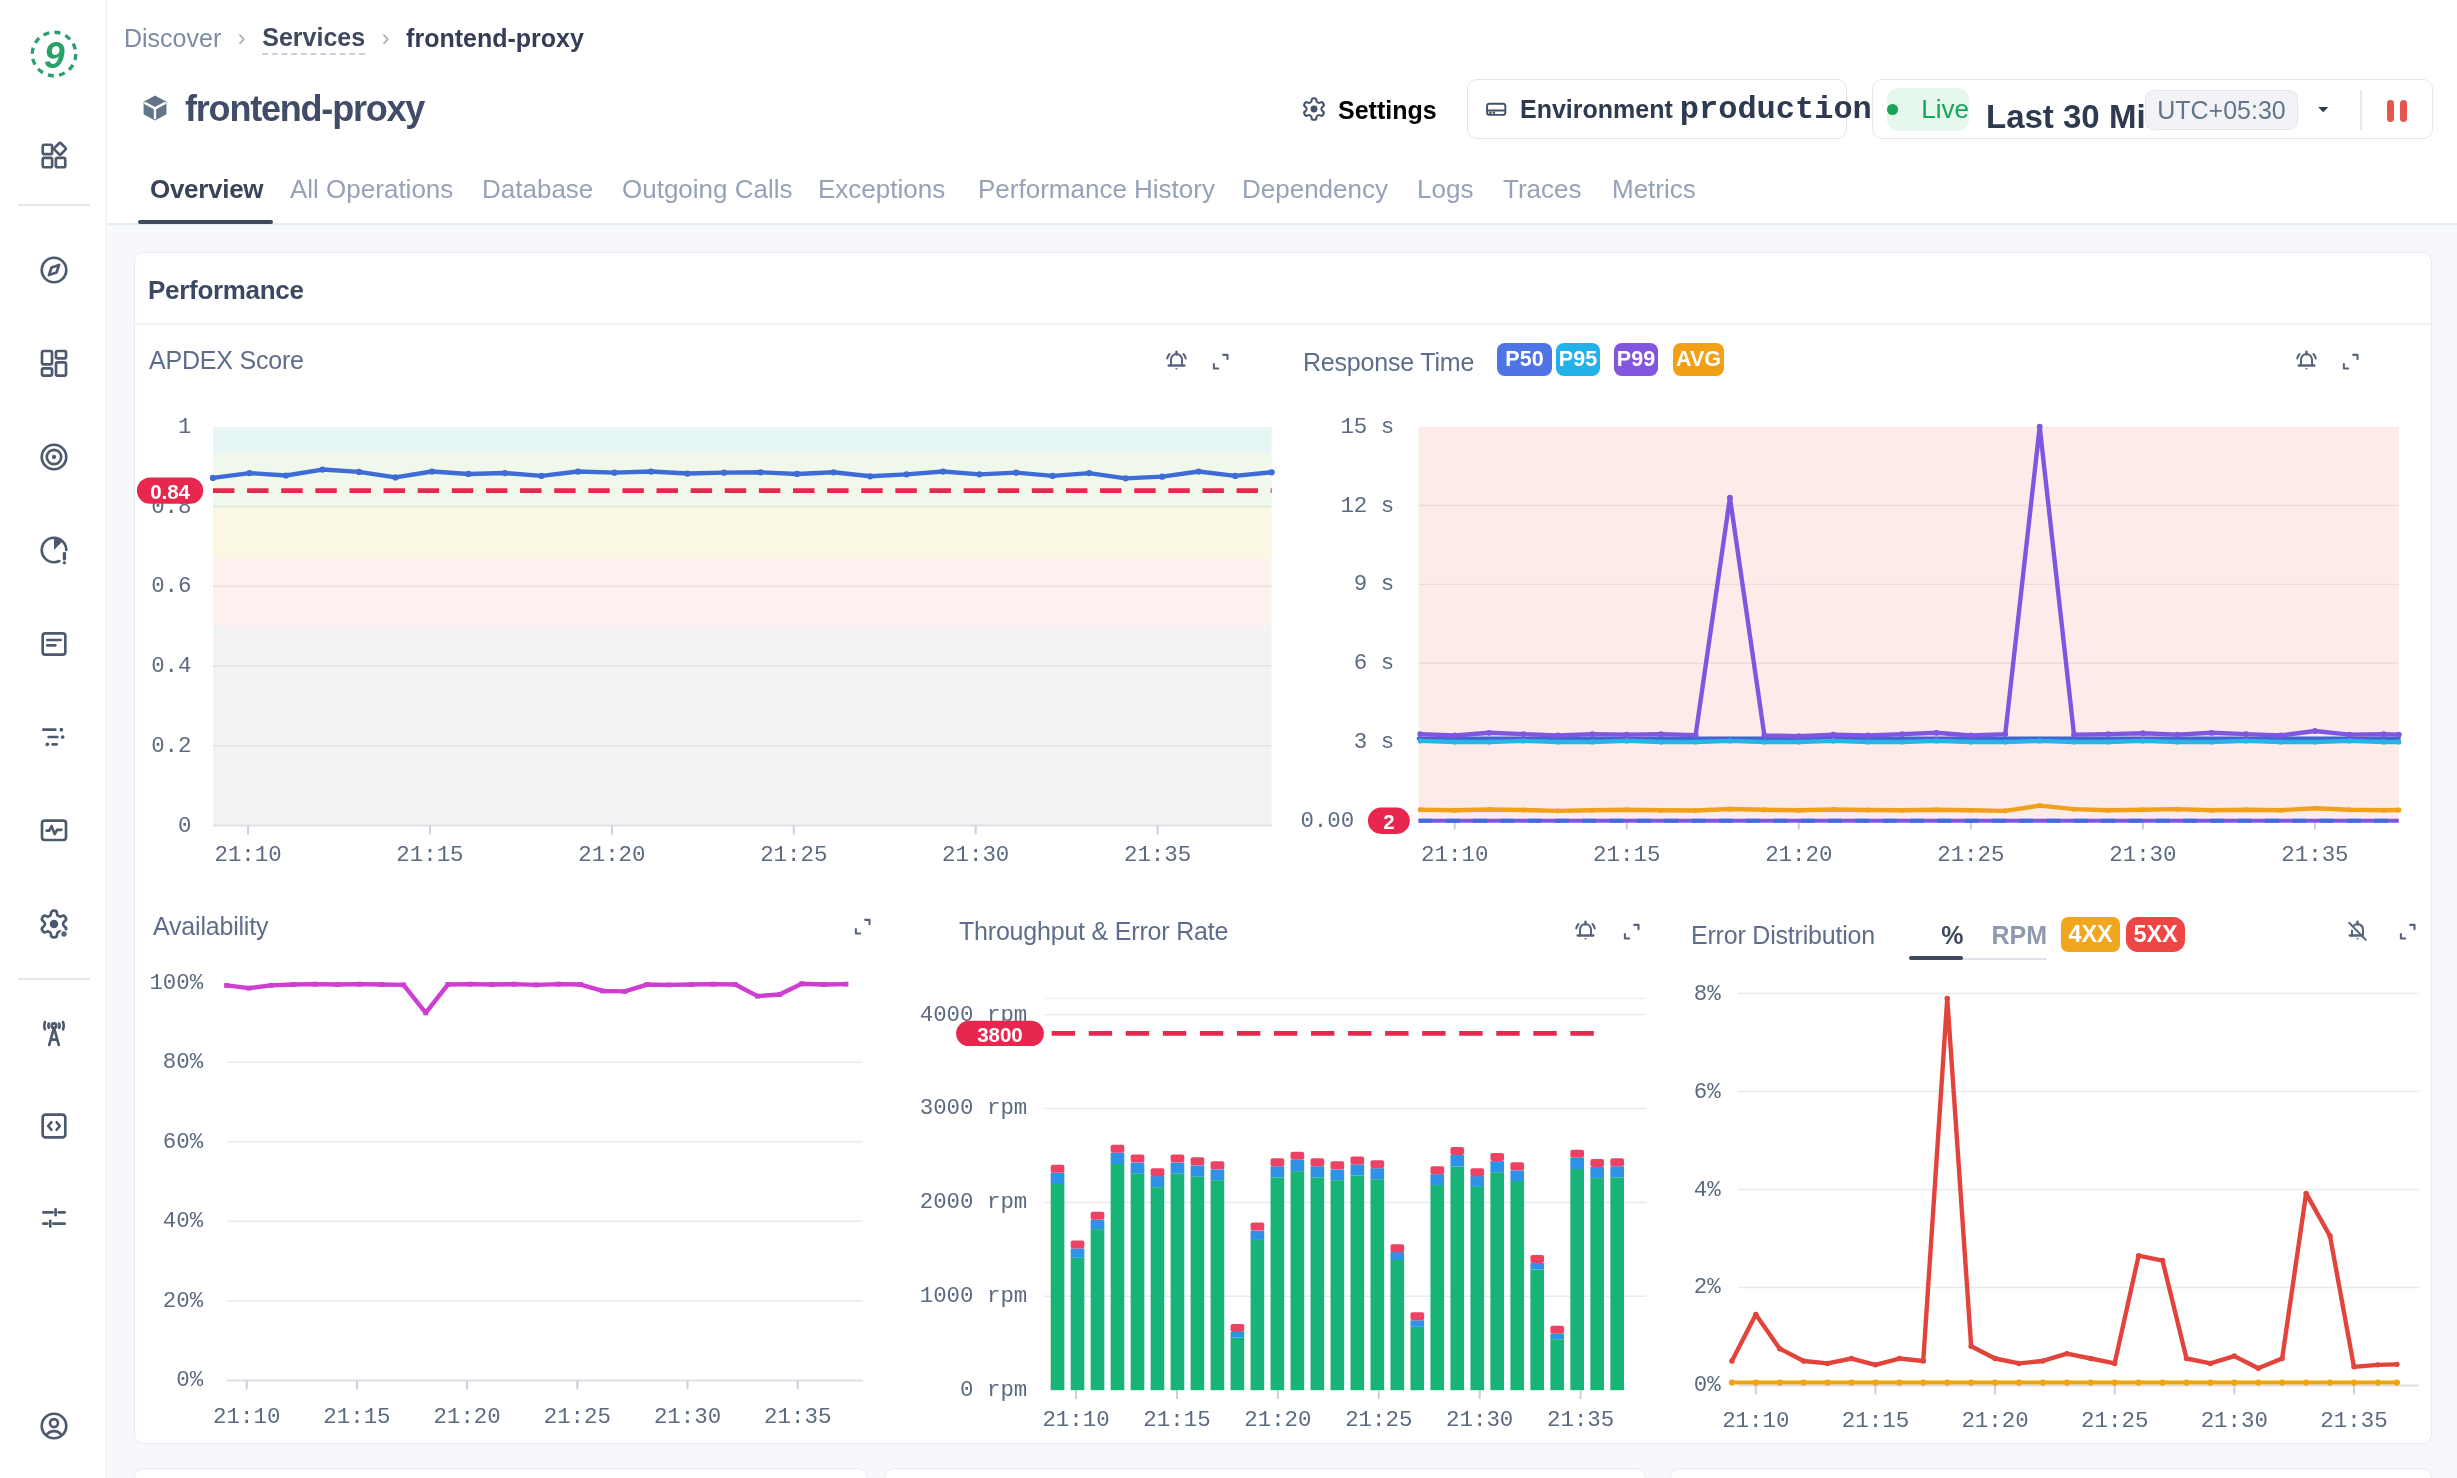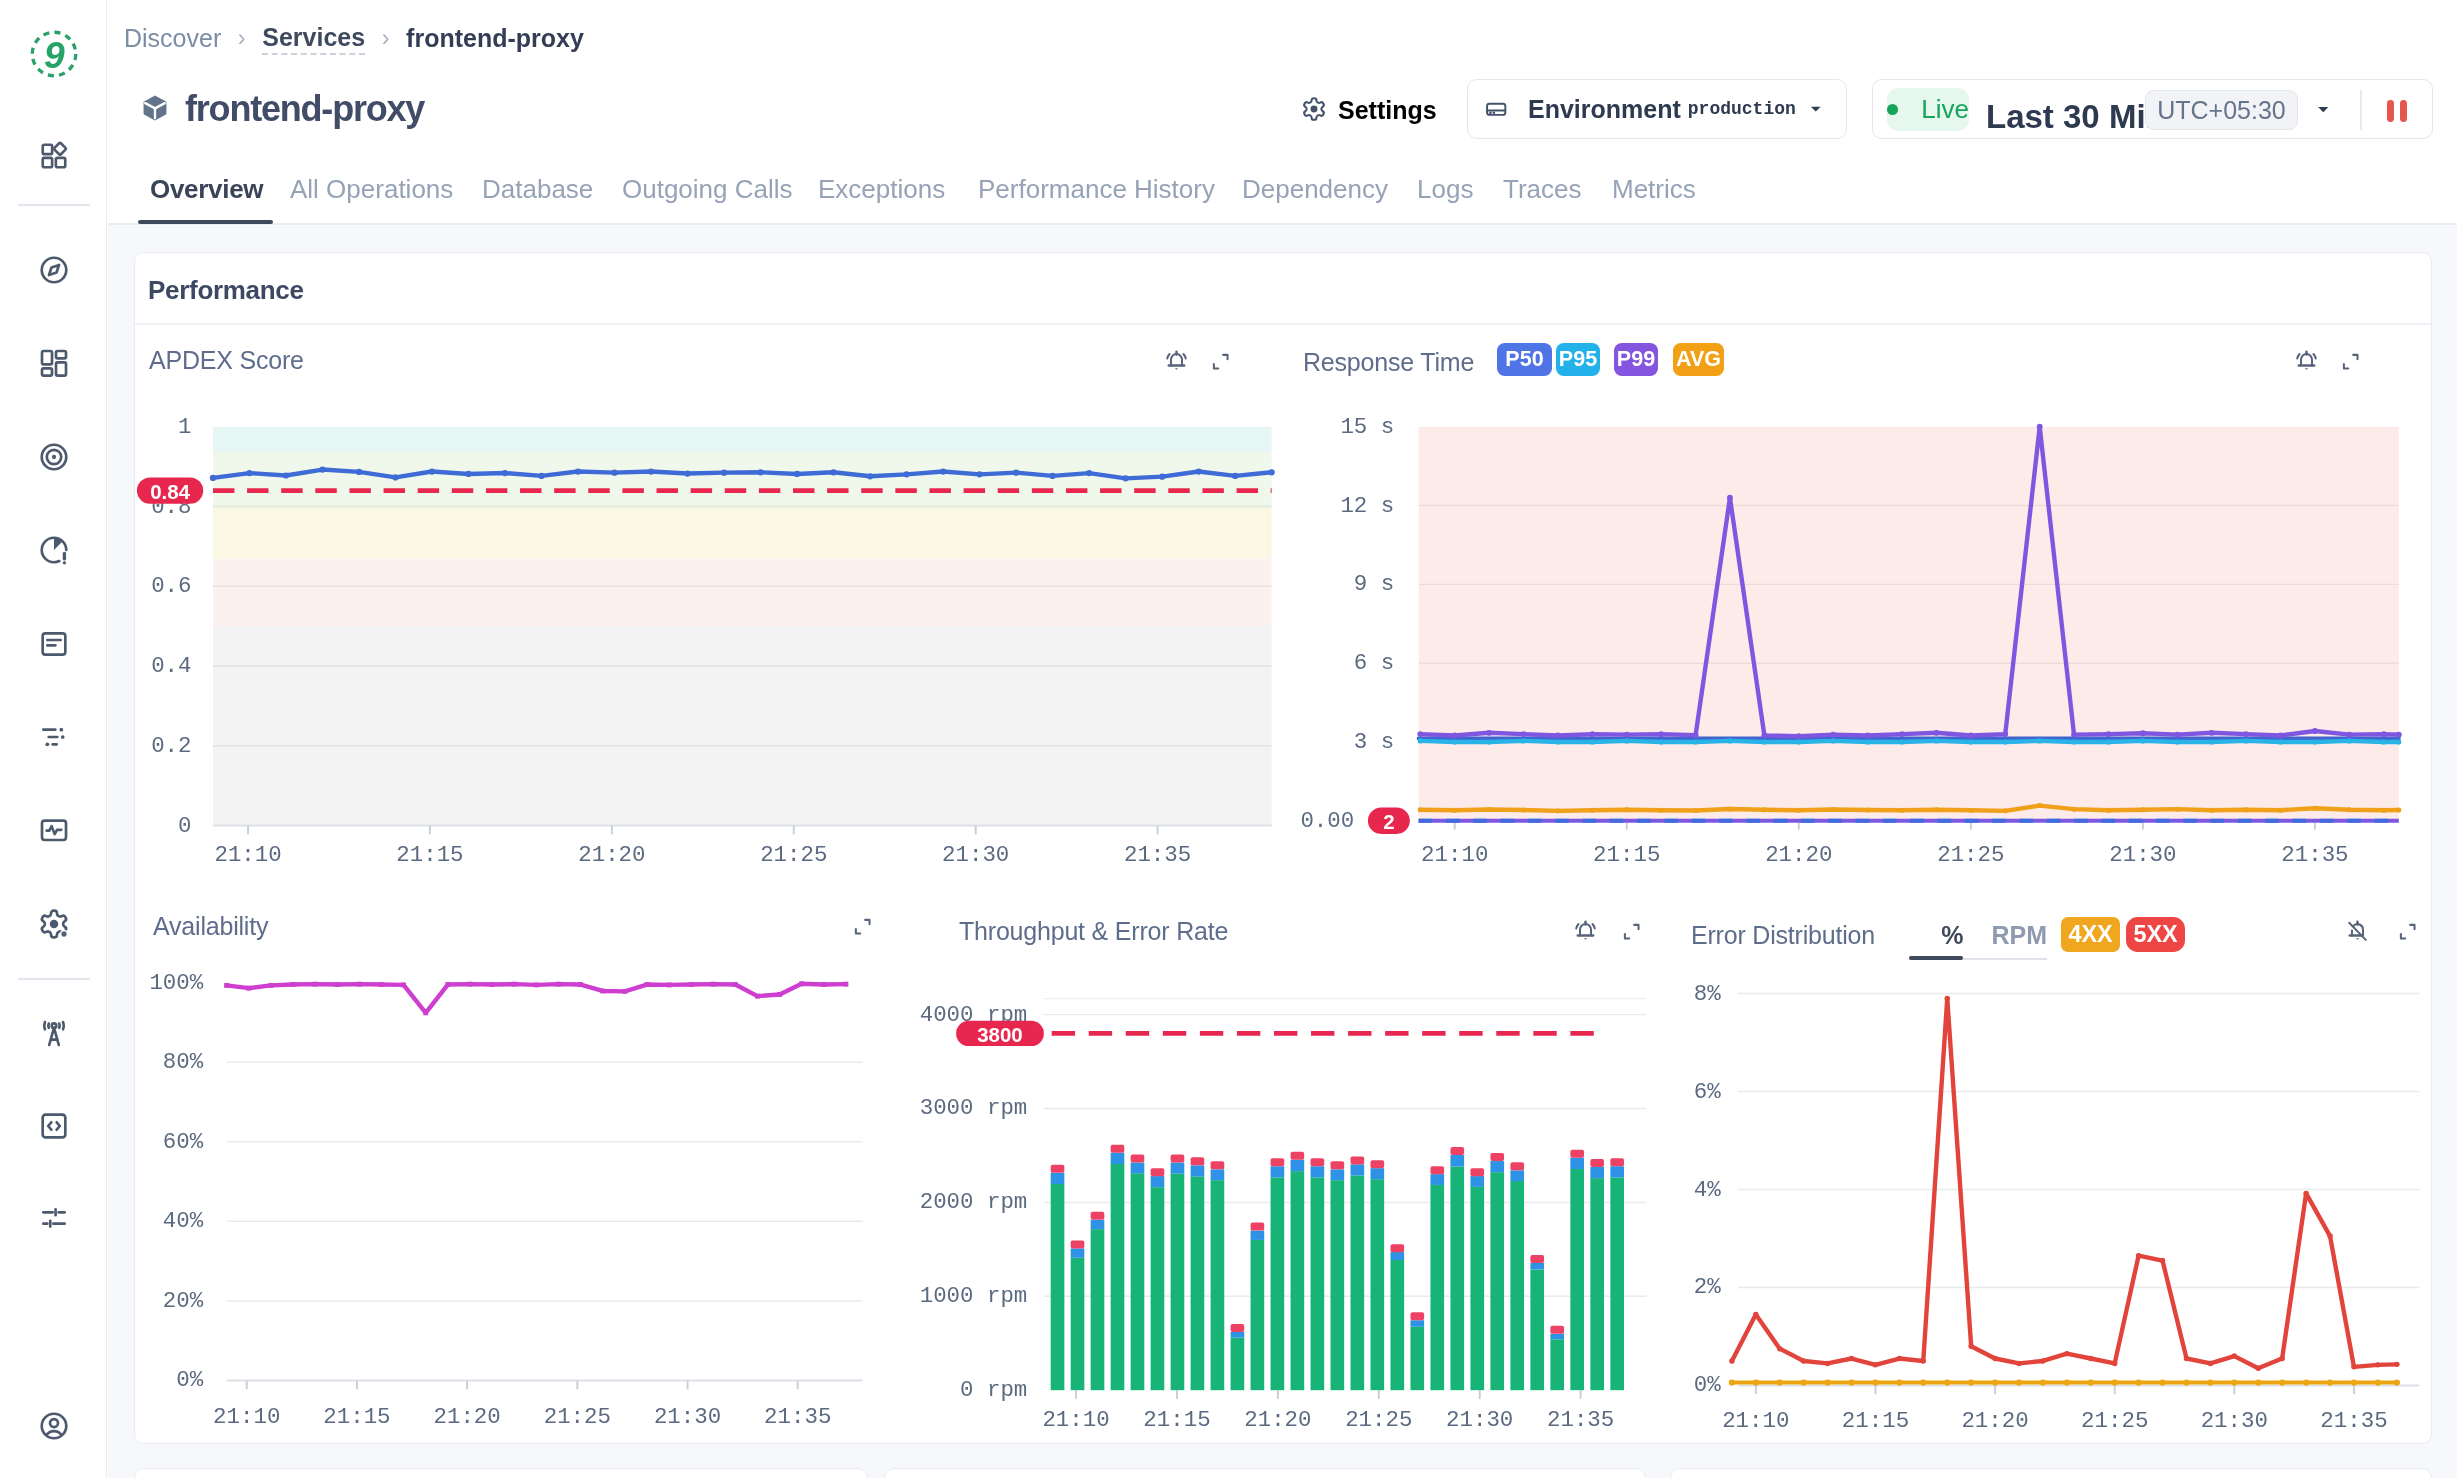--- a/index.html
+++ b/index.html
@@ -120,22 +120,22 @@
 
 <div class="abs" style="left:1467px;top:79px;width:380px;height:60px;border:1.5px solid #e3e7ed;border-radius:9.8px;background:#fff;display:flex;align-items:center">
   <span style="margin-left:15.6px;display:flex">
       <svg style="position:relative;color:#45526b" width="24.4" height="24.4" viewBox="0 0 24 24" fill="none" stroke="#45526b" stroke-width="1.9" stroke-linecap="round" stroke-linejoin="round">
         <rect x="3" y="6.6" width="18" height="11" rx="2.4"></rect>
         <line x1="3.2" y1="13.2" x2="20.8" y2="13.2"></line>
         <line x1="6.3" y1="15.6" x2="6.31" y2="15.6" stroke-width="2.6"></line>
         <line x1="9.7" y1="15.6" x2="9.71" y2="15.6" stroke-width="2.6"></line>
       </svg>
     </span>
-  <span style="margin-left:20px;font-size:25px;font-weight:600;color:#2d3a50">Environment</span>
-  <span style="margin-left:7px;font-size:18px;font-family:'Liberation Mono', monospace;font-weight:600;color:#2d3a50">production</span>
+  <span style="margin-left:12px;font-size:25px;font-weight:600;color:#2d3a50">Environment</span>
+  <span style="margin-left:7px;font-size:32px;font-family:'Liberation Mono', monospace;font-weight:600;color:#2d3a50">production</span>
   <span style="margin-left:9.8px;display:flex">
       <svg style="position:relative;color:#2c3e50" width="19.5" height="19.5" viewBox="0 0 24 24" fill="none" stroke="#2c3e50" stroke-width="2.0" stroke-linecap="round" stroke-linejoin="round">
         <path d="M6 9.5 12 15.5 18 9.5z" fill="currentColor" stroke="none"></path>
       </svg>
     </span>
 </div>
 
 <div class="abs" style="left:1872px;top:79px;width:561px;height:60px;border:1.5px solid #e3e7ed;border-radius:9.8px;background:#fff"></div>
 <div class="abs" style="left:1887px;top:88px;width:82px;height:43px;background:#e6f7ee;border-radius:11.7px;display:flex;align-items:center;justify-content:space-between">
   <span style="width:10.7px;height:10.7px;border-radius:50%;background:#19a45c;margin-right:7.8px"></span>

